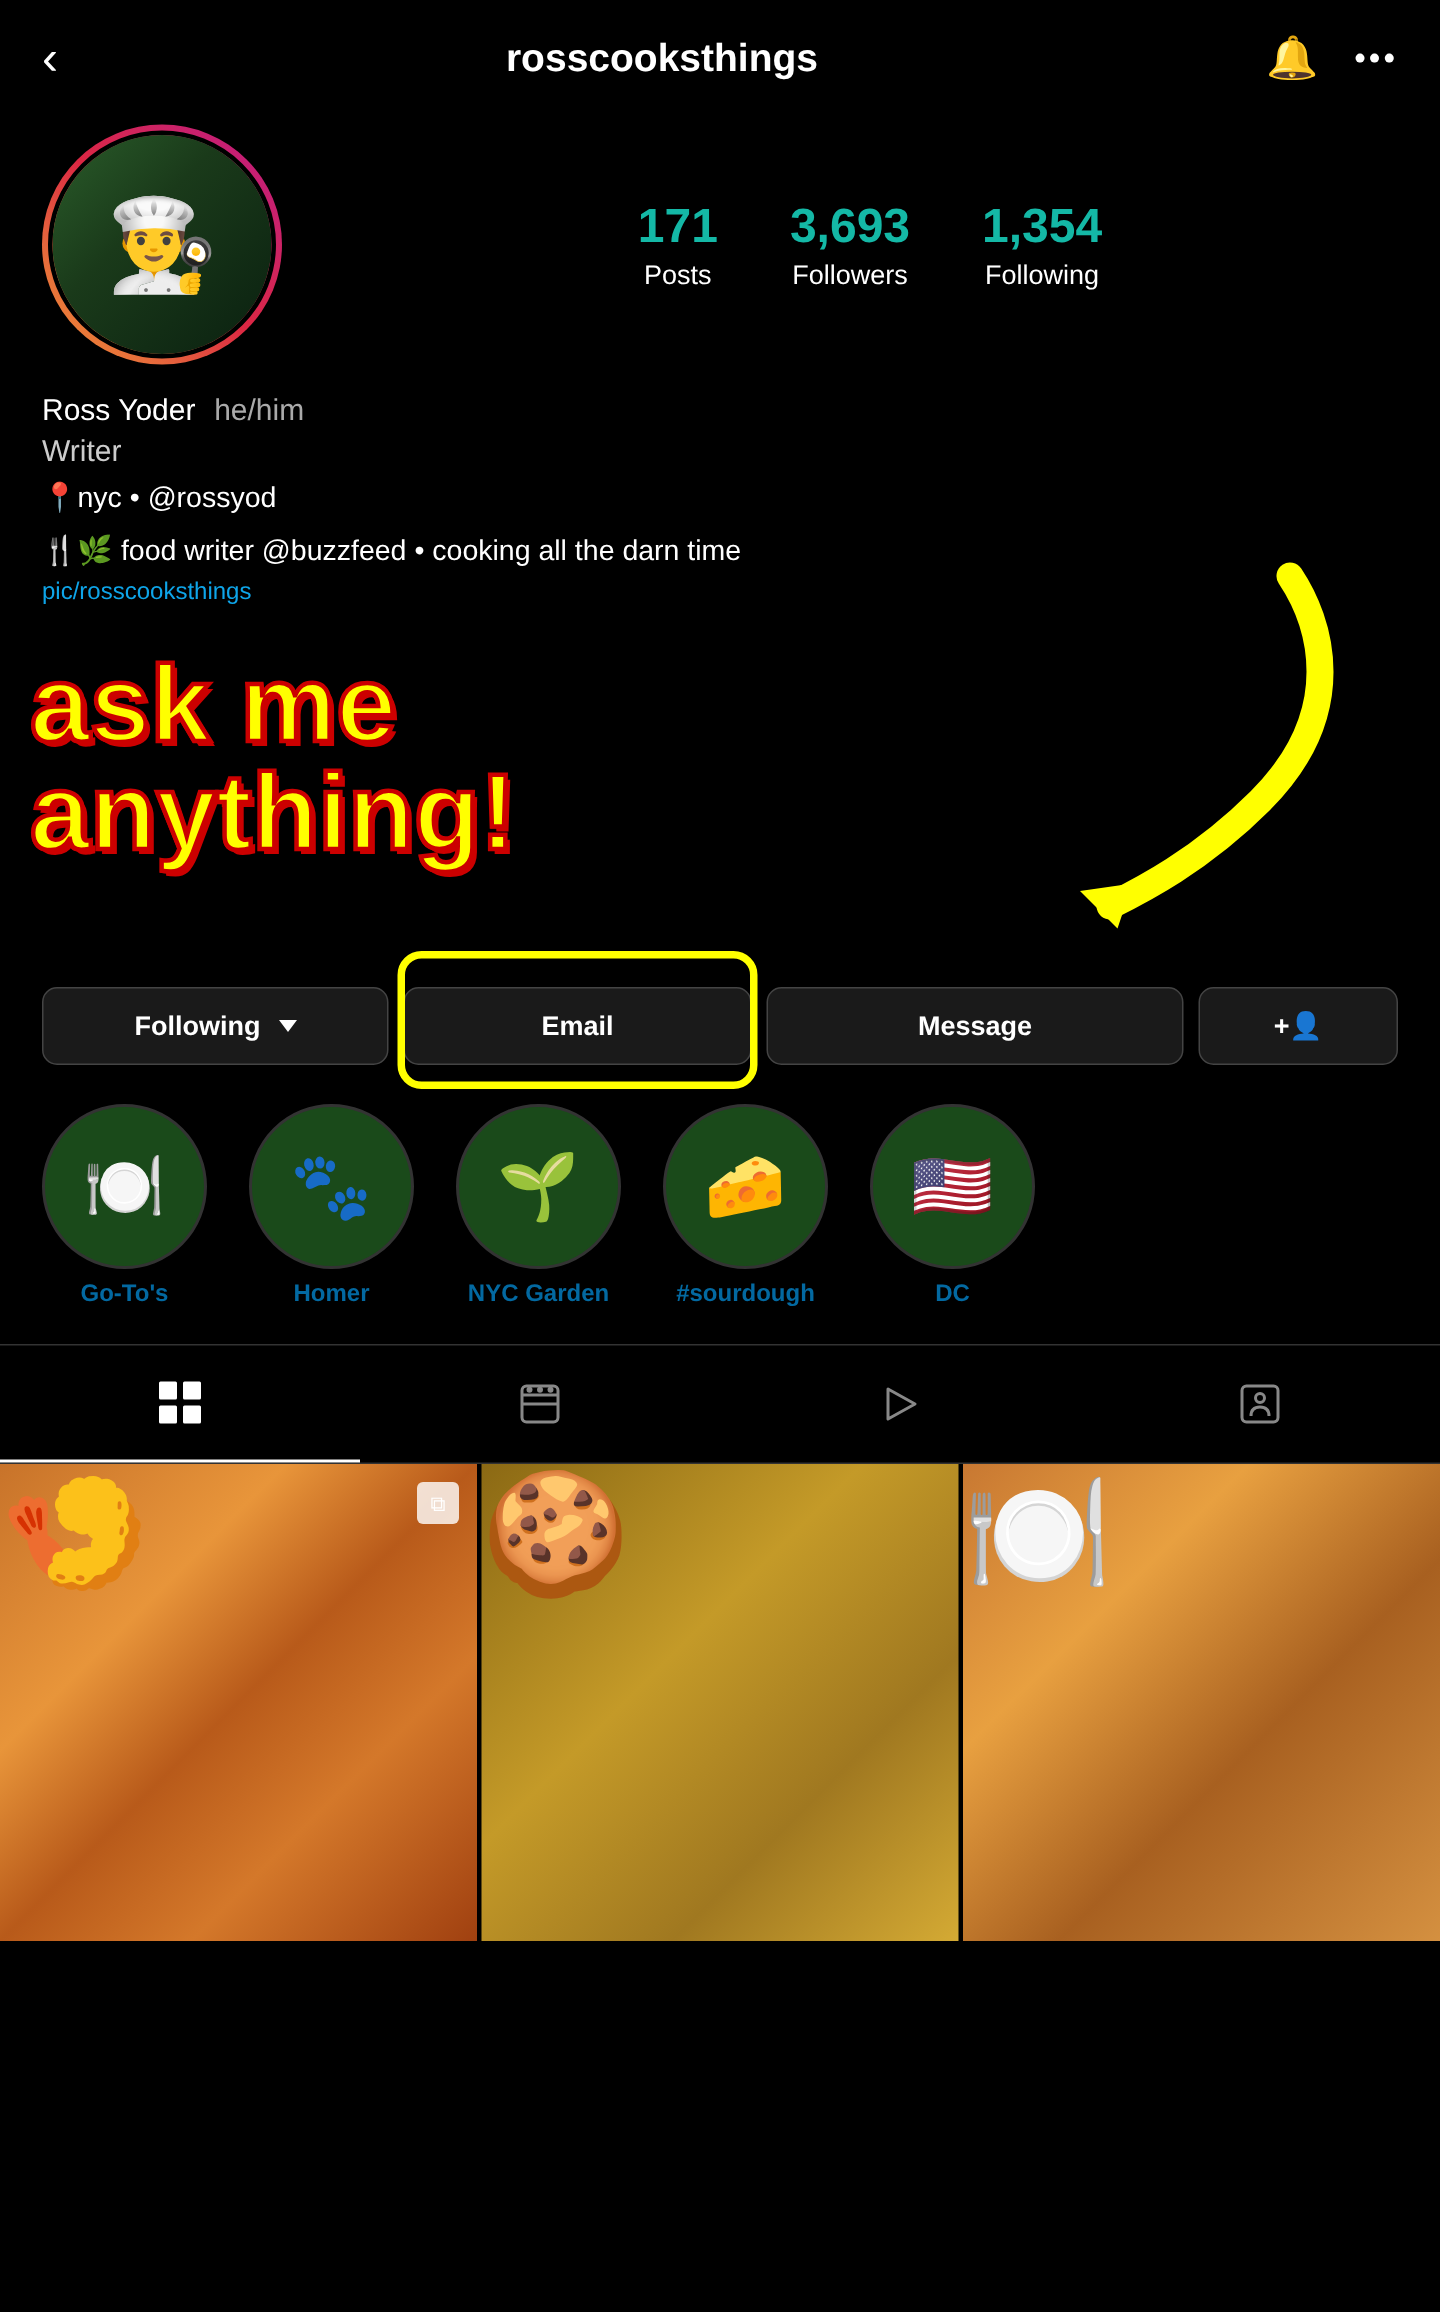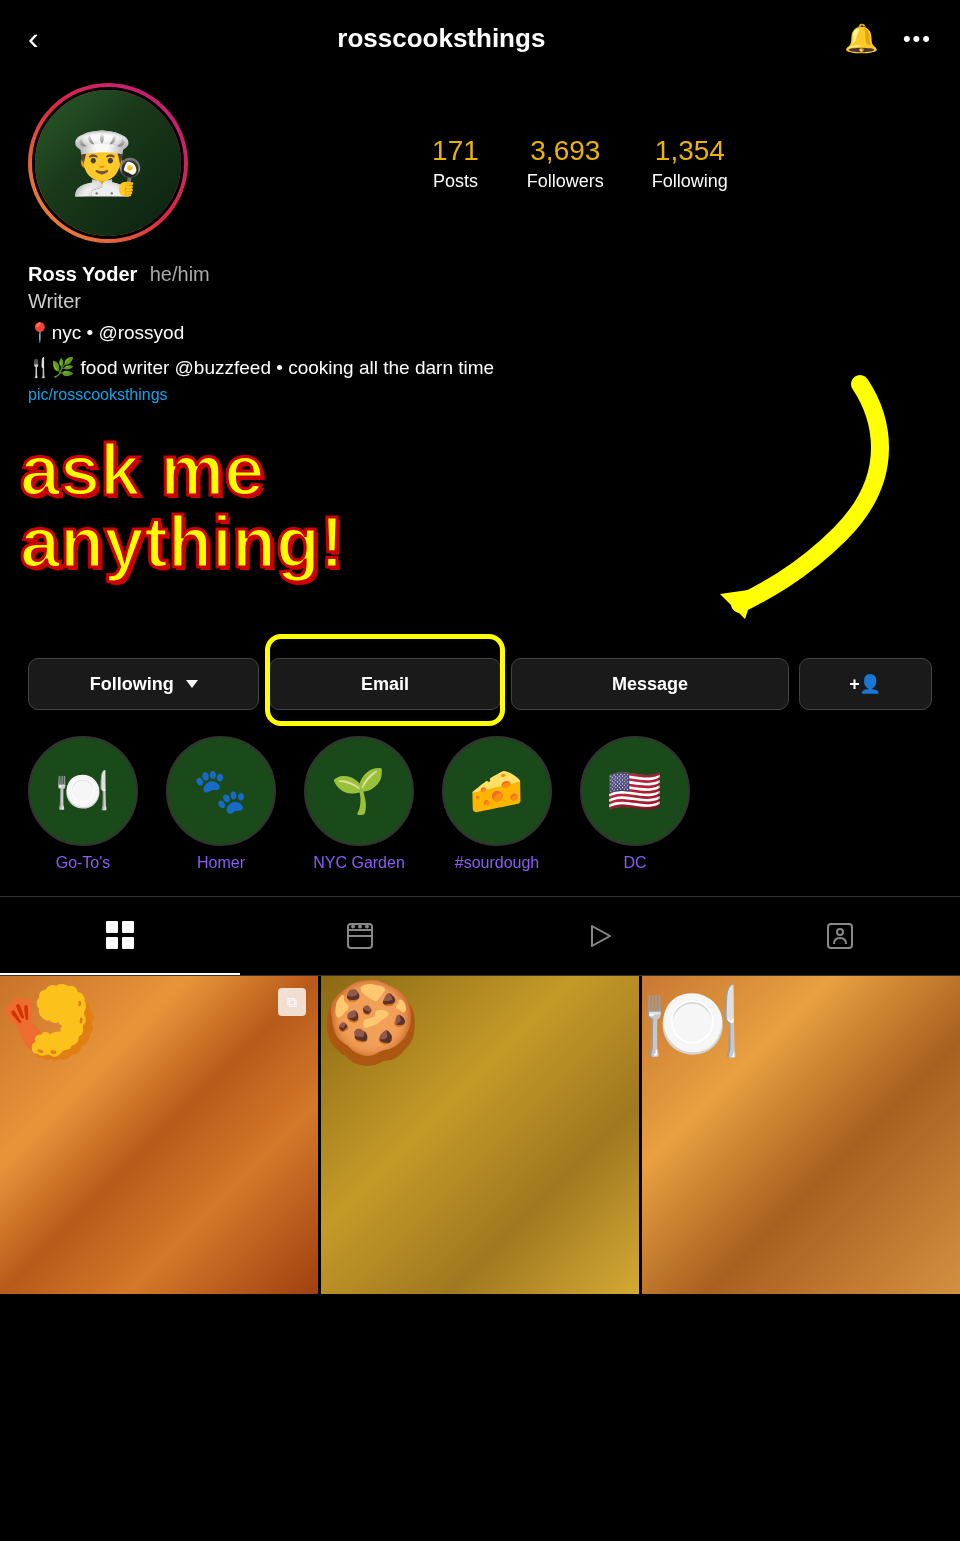--- a/index.html
+++ b/index.html
@@ -92,36 +92,36 @@
       flex: 1;
       justify-content: center;
     }
     .stat-item {
       display: flex;
       flex-direction: column;
       align-items: center;
       gap: 4px;
     }
     .stat-number {
-      font-size: 28px;
-      font-weight: 400;
-      color: #eab308;
+      font-size: 32px;
+      font-weight: 700;
+      color: #14b8a6;
     }
     .stat-label {
       font-size: 18px;
       color: #fff;
     }
 
     
     .bio-section {
       padding: 20px 28px 0;
     }
     .bio-name {
       font-size: 20px;
-      font-weight: 700;
+      font-weight: 400;
       display: inline;
     }
     .bio-pronouns {
       font-size: 20px;
       color: #aaa;
       margin-left: 8px;
     }
     .bio-title {
       font-size: 20px;
       color: #ccc;
@@ -233,22 +233,23 @@
       border-radius: 50%;
       background: #1a4a1a;
       display: flex;
       align-items: center;
       justify-content: center;
       font-size: 44px;
       border: 2px solid #333;
     }
     .highlight-label {
       font-size: 16px;
-      color: #8b5cf6;
+      color: #0369a1;
       text-align: center;
+      font-weight: bold;
     }
 
     
     .tab-bar {
       display: flex;
       border-top: 1px solid #333;
       border-bottom: 1px solid #333;
       margin-top: 8px;
     }
     .tab-item {

